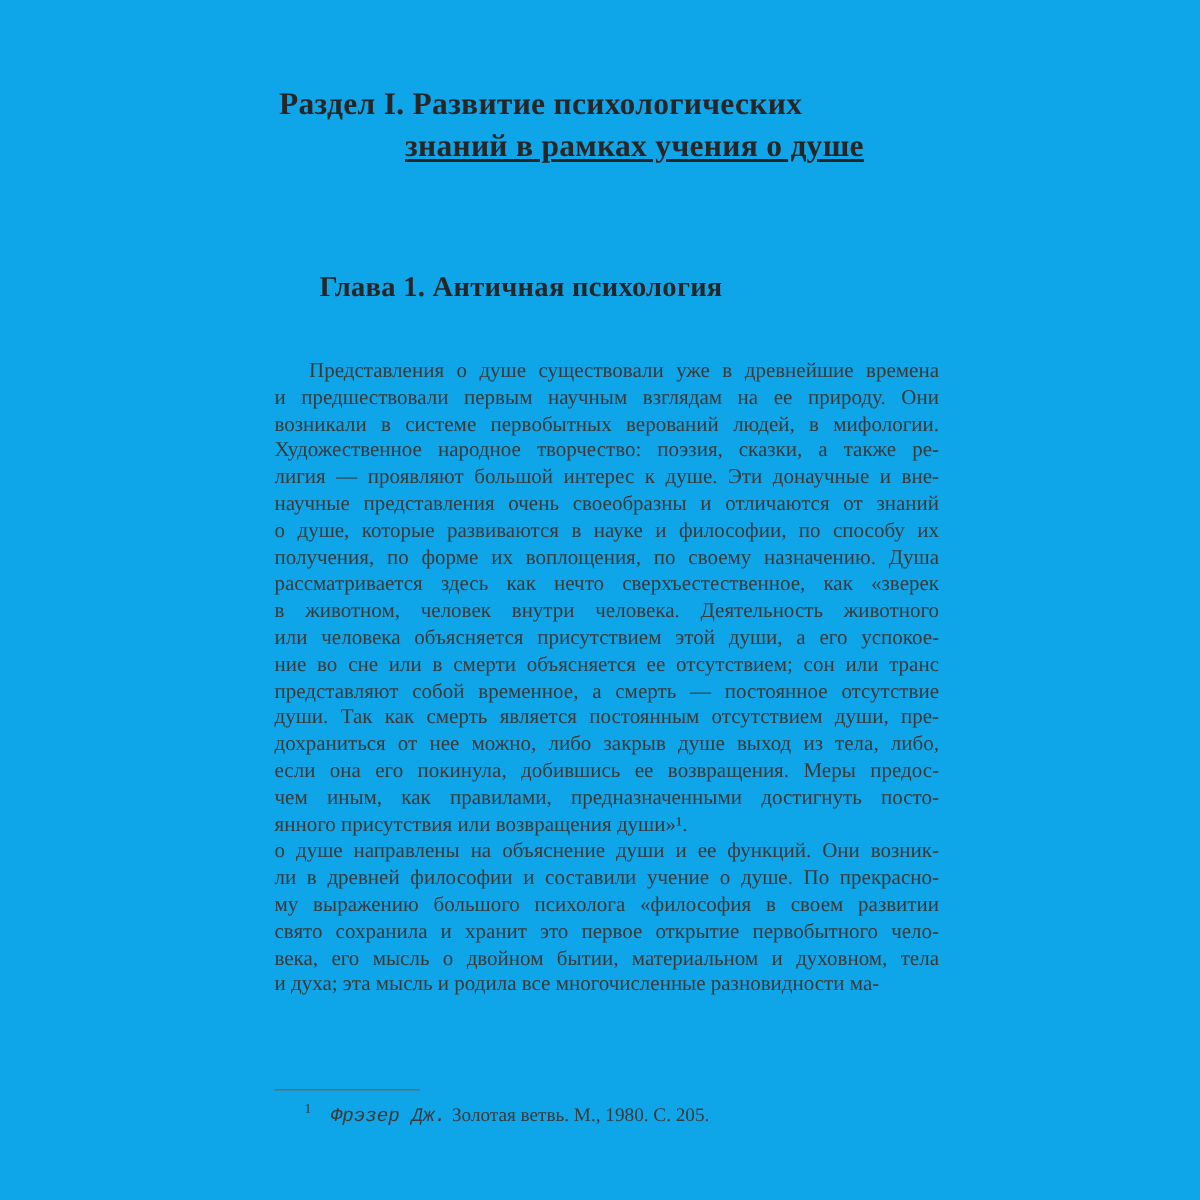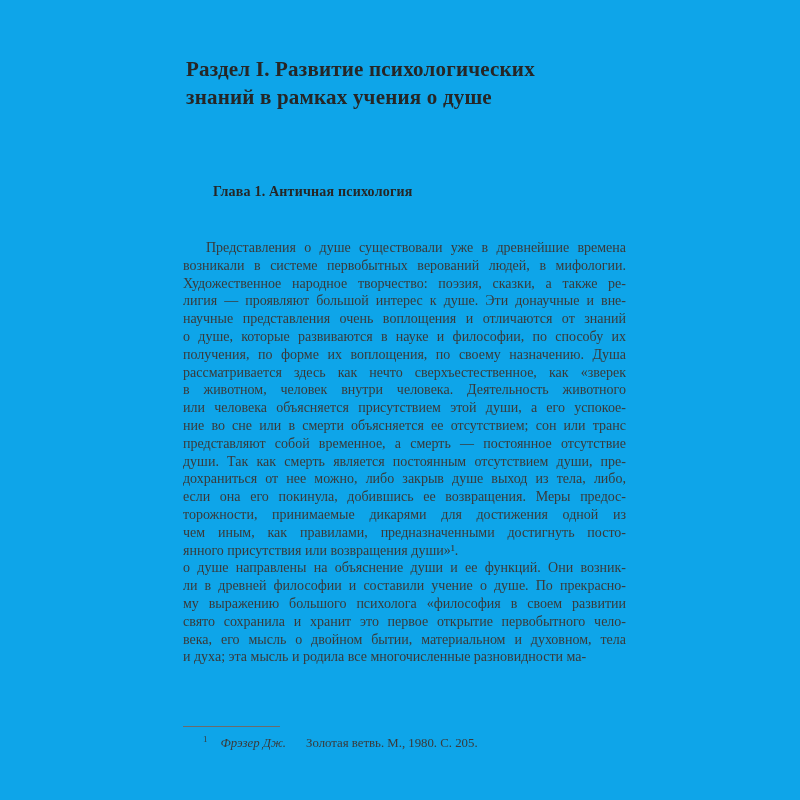--- a/index.html
+++ b/index.html
@@ -18,26 +18,28 @@
     top: 55px;
     left: 186px;
     width: 460px;
     font-size: 21px;
     font-weight: 700;
     line-height: 28px;
     color: #262626;
     letter-spacing: 0.2px;
   }
   .section-title .title-line2 {
+    margin-left: 84px;
+    text-decoration: underline;
   }
   .chapter-title {
     position: absolute;
     top: 180px;
     left: 213px;
-    font-size: 14px;
+    font-size: 19px;
     font-weight: 700;
     line-height: 24px;
     color: #262626;
     letter-spacing: 0.2px;
   }
   .body-text {
     position: absolute;
     top: 239px;
     left: 183px;
     width: 443px;
@@ -74,53 +76,54 @@
     color: #3a3a3a;
     padding-left: 20px;
   }
   .footnote-text sup {
     font-size: 9px;
     margin-right: 13px;
     color: #3a3a3a;
   }
   .footnote-author {
     font-style: italic;
-    margin-right: 20px;
+    margin-right: 4px;
+    font-family: Liberation Mono, monospace;
   }
 </style>
 </head>
 <body>
 
 <div class="page">
 
   <h1 class="section-title">
     <div class="title-line1">Раздел I. Развитие психологических</div>
     <div class="title-line2">знаний в рамках учения о душе</div>
   </h1>
 
   <h2 class="chapter-title">Глава 1. Античная психология</h2>
 
   <div class="body-text">
 
   <div class="line first">Представления о душе существовали уже в древнейшие времена</div>
+      <div class="line">и предшествовали первым научным взглядам на ее природу. Они</div>
       <div class="line">возникали в системе первобытных верований людей, в мифологии.</div>
       <div class="line">Художественное народное творчество: поэзия, сказки, а также ре-</div>
       <div class="line">лигия — проявляют большой интерес к душе. Эти донаучные и вне-</div>
-      <div class="line">научные представления очень воплощения и отличаются от знаний</div>
+      <div class="line">научные представления очень своеобразны и отличаются от знаний</div>
       <div class="line">о душе, которые развиваются в науке и философии, по способу их</div>
       <div class="line">получения, по форме их воплощения, по своему назначению. Душа</div>
       <div class="line">рассматривается здесь как нечто сверхъестественное, как «зверек</div>
       <div class="line">в животном, человек внутри человека. Деятельность животного</div>
       <div class="line">или человека объясняется присутствием этой души, а его успокое-</div>
       <div class="line">ние во сне или в смерти объясняется ее отсутствием; сон или транс</div>
       <div class="line">представляют собой временное, а смерть — постоянное отсутствие</div>
       <div class="line">души. Так как смерть является постоянным отсутствием души, пре-</div>
       <div class="line">дохраниться от нее можно, либо закрыв душе выход из тела, либо,</div>
       <div class="line">если она его покинула, добившись ее возвращения. Меры предос-</div>
-      <div class="line">торожности, принимаемые дикарями для достижения одной из</div>
       <div class="line">чем иным, как правилами, предназначенными достигнуть посто-</div>
       <div class="line last">янного присутствия или возвращения души»¹.</div>
       <div class="line">о душе направлены на объяснение души и ее функций. Они возник-</div>
       <div class="line">ли в древней философии и составили учение о душе. По прекрасно-</div>
       <div class="line">му выражению большого психолога «философия в своем развитии</div>
       <div class="line">свято сохранила и хранит это первое открытие первобытного чело-</div>
       <div class="line">века, его мысль о двойном бытии, материальном и духовном, тела</div>
       <div class="line last">и духа; эта мысль и родила все многочисленные разновидности ма-</div>
     </div>
 

